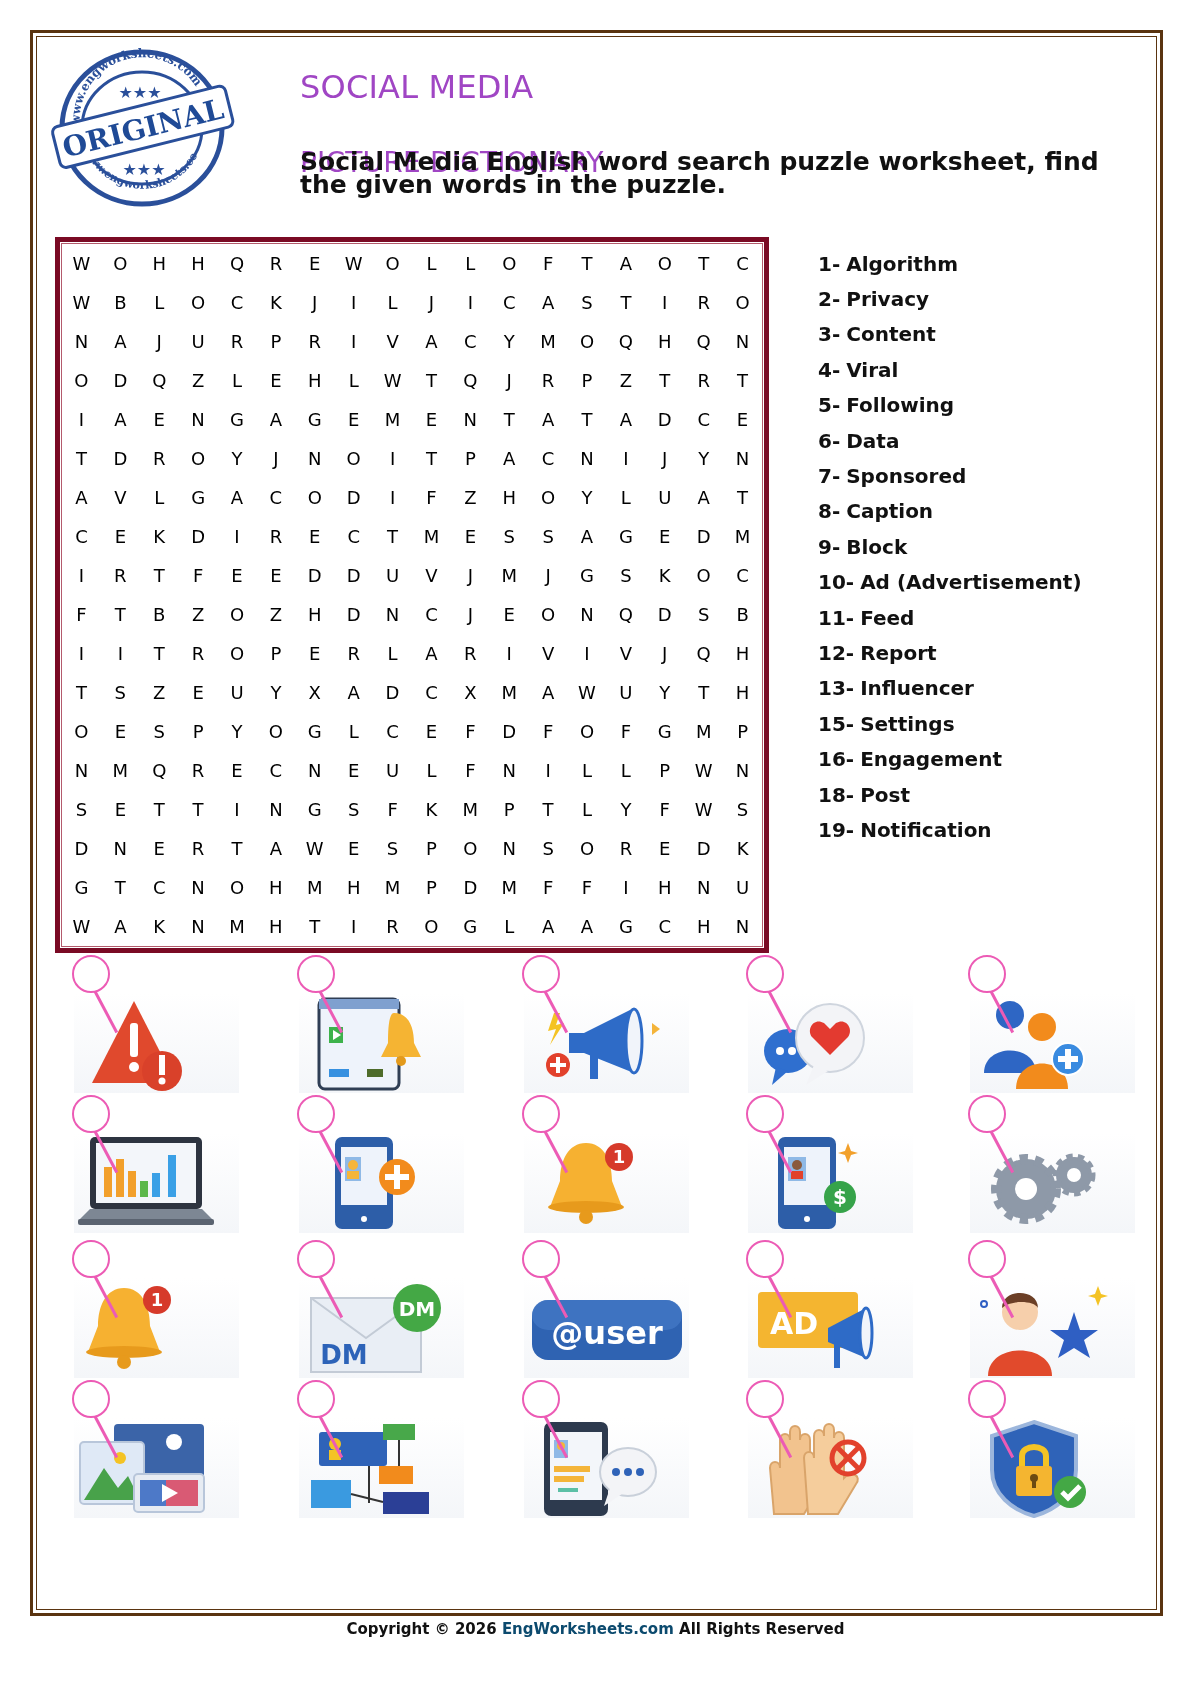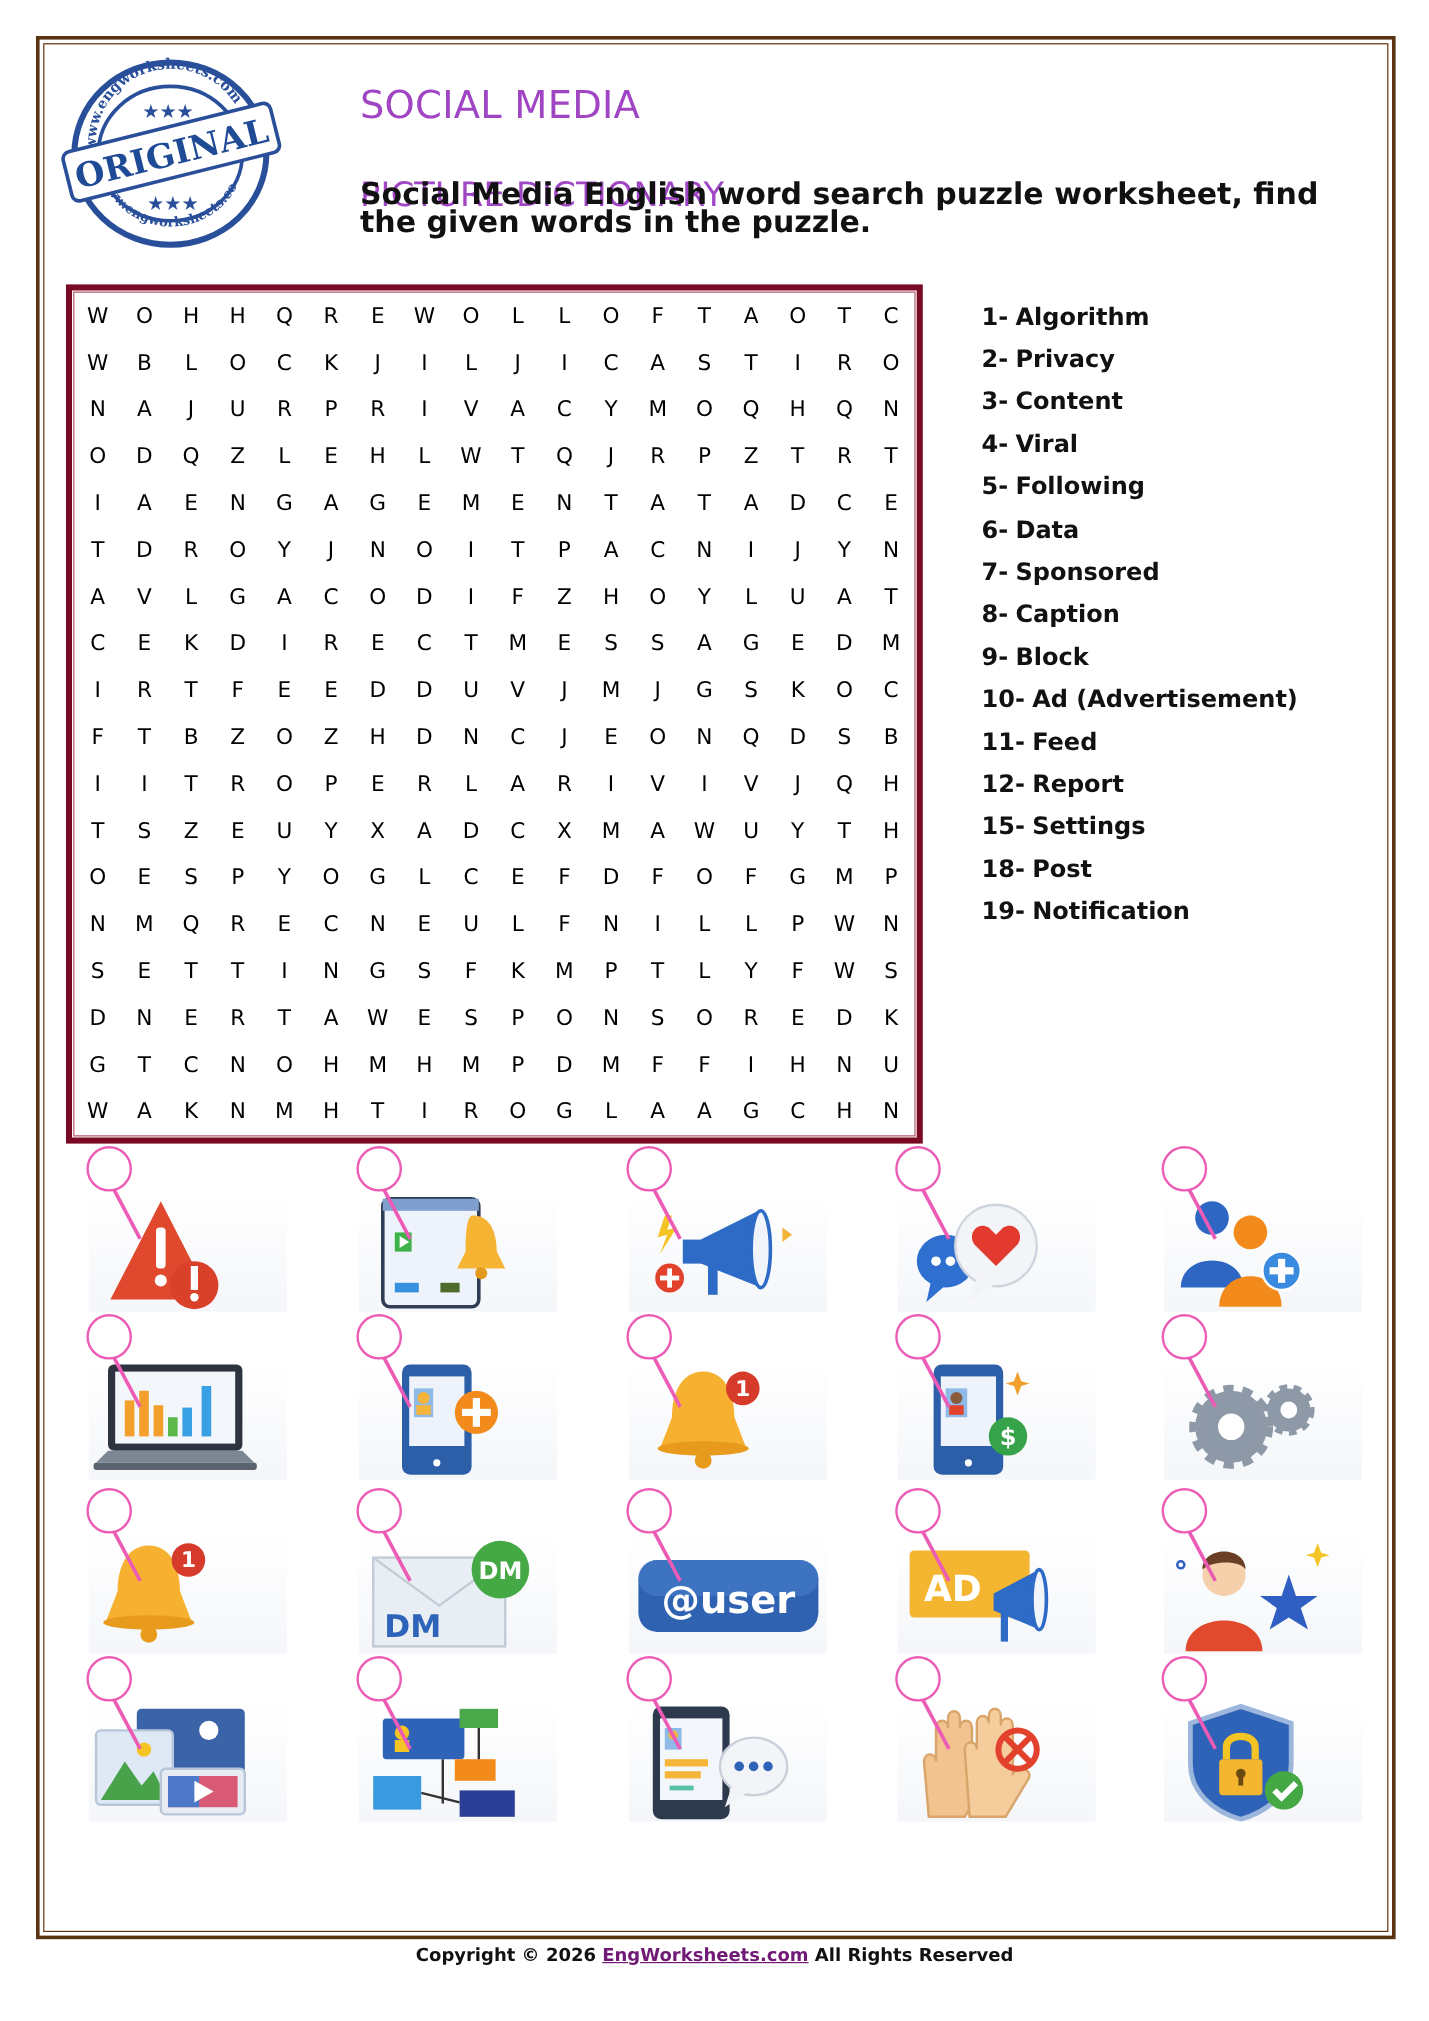--- a/index.html
+++ b/index.html
@@ -66,21 +66,21 @@
   .pic .art {
     position: absolute; left: 10px; top: 38px; width: 165px; height: 100px;
     background: linear-gradient(180deg, #ffffff 0%, #f4f6f9 100%);
   }
   .pic svg { position: absolute; left: 0; top: 0; width: 100%; height: 100%; }
 
   .footer {
     position: absolute; left: 0; top: 1620px; width: 1191px; text-align: center;
     font-size: 15px; font-weight: bold; color: #111;
   }
-  .footer a { color: #701a75; text-decoration: underline; }
+  .footer a { color: #0c4a6e; }
 </style>
 </head>
 <body>
 
 <div class="page-border"></div>
 <div class="page-border-inner"></div>
 
 <div class="stamp">
   <svg viewBox="0 0 200 170" width="200" height="170">
     <defs>
@@ -479,22 +479,30 @@
     </div>
     <div class="word">
       <span class="num">11-</span>
       <span>Feed</span>
     </div>
     <div class="word">
       <span class="num">12-</span>
       <span>Report</span>
     </div>
     <div class="word">
+      <span class="num">13-</span>
+      <span>Influencer</span>
+    </div>
+    <div class="word">
       <span class="num">15-</span>
       <span>Settings</span>
+    </div>
+    <div class="word">
+      <span class="num">16-</span>
+      <span>Engagement</span>
     </div>
     <div class="word">
       <span class="num">18-</span>
       <span>Post</span>
     </div>
     <div class="word">
       <span class="num">19-</span>
       <span>Notification</span>
     </div>
   </div>

